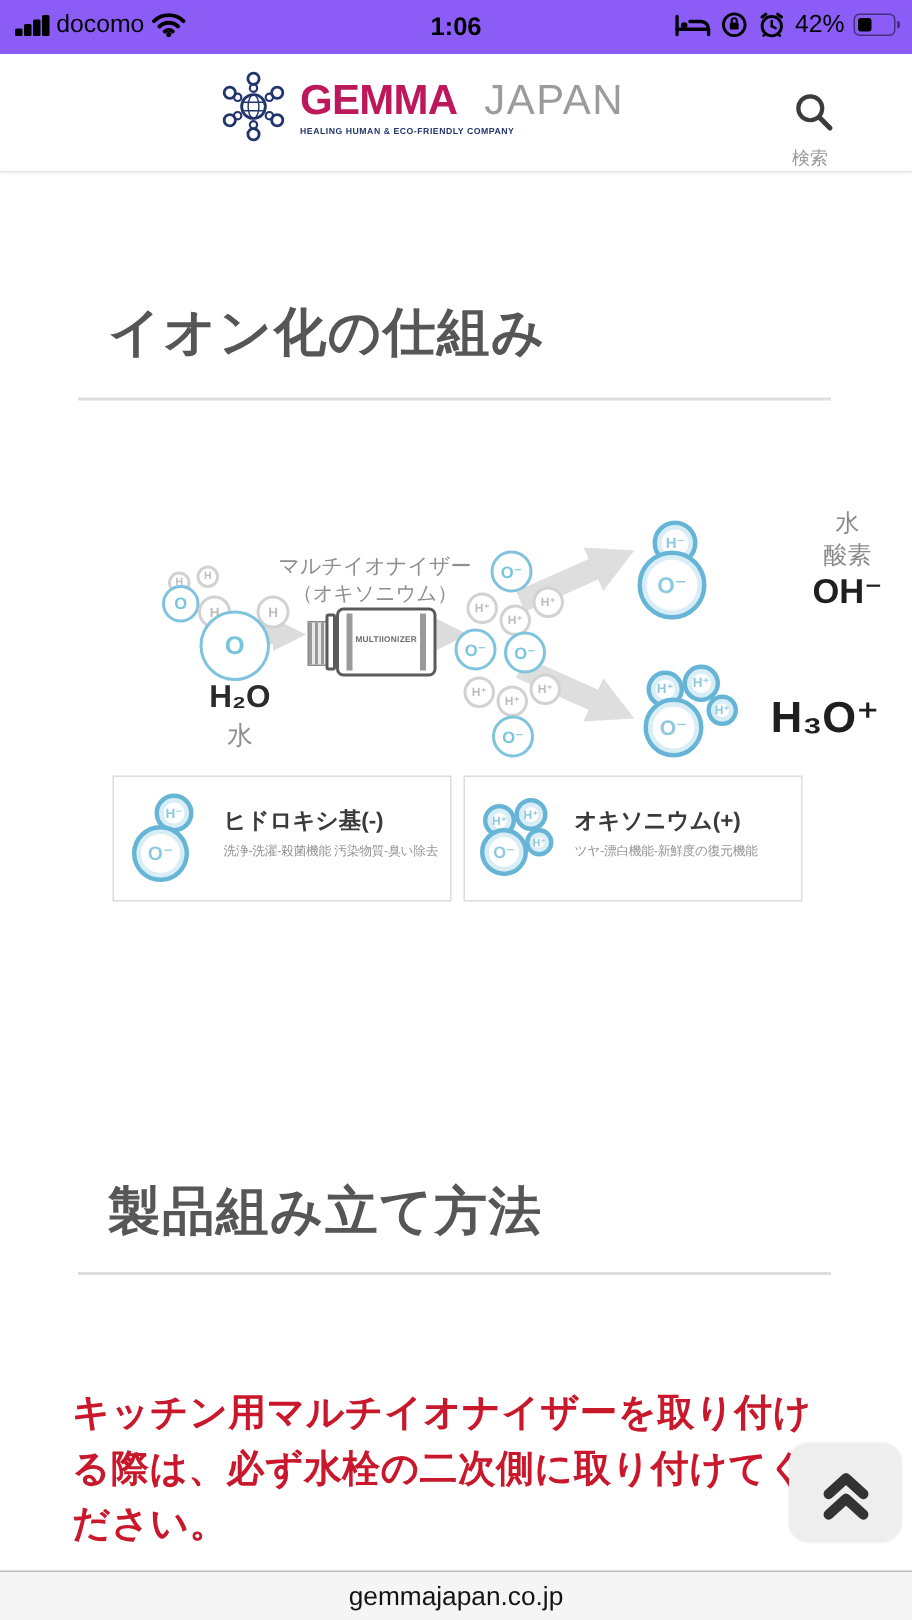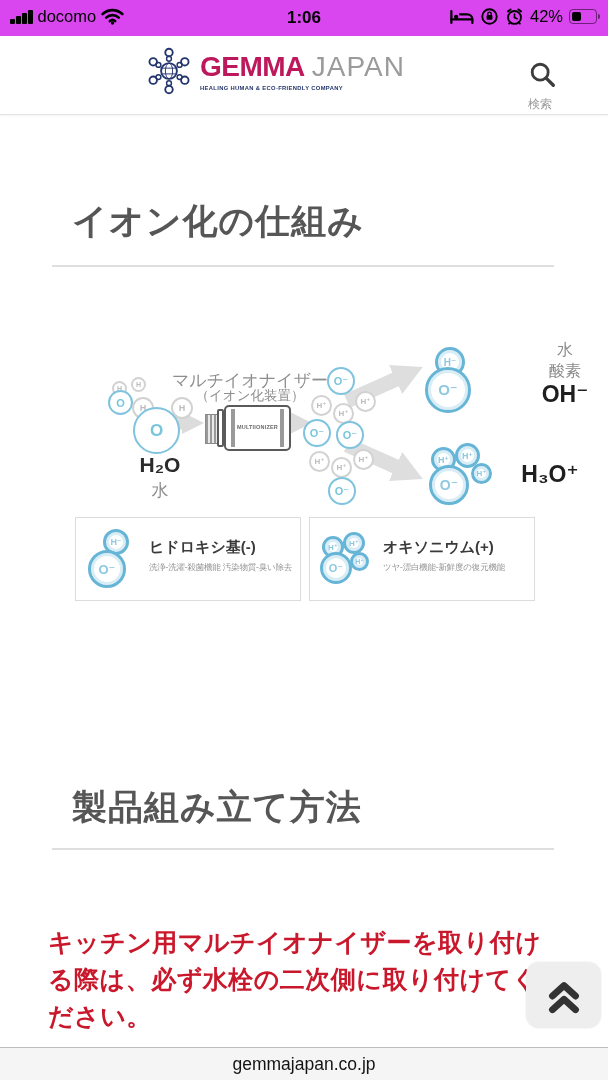--- a/index.html
+++ b/index.html
@@ -1,20 +1,20 @@
 <!DOCTYPE html>
 <html><head>
 <meta charset="utf-8">
 <style>
   html,body{margin:0;padding:0;background:#fff;}
   .screen{position:relative;width:608px;height:1080px;background:#fff;overflow:hidden;
           font-family:"Liberation Sans","DejaVu Sans",sans-serif;color:#222;}
 
   
-  .statusbar{position:absolute;left:0;top:0;width:608px;height:36px;background:#d946ef;}
+  .statusbar{position:absolute;left:0;top:0;width:608px;height:36px;background:#8b5cf6;}
   .sb-left{position:absolute;left:10px;top:7px;display:flex;align-items:center;gap:5px;}
   .sig{display:flex;align-items:flex-end;gap:1.5px;height:14px;}
   .sig i{display:block;width:4.5px;background:#000;border-radius:1px;}
   .carrier{font-size:16.5px;color:#000;letter-spacing:0;}
   .sb-time{position:absolute;left:50%;transform:translateX(-50%);top:8px;font-size:17px;font-weight:600;color:#000;}
   .sb-right{position:absolute;right:8px;top:7px;display:flex;align-items:center;gap:6px;justify-content:center;}
   .pct{font-size:16.5px;color:#000;}
   .batt{position:relative;width:26px;height:12.5px;border:1.5px solid rgba(0,0,0,.5);border-radius:4px;}
   .batt i{position:absolute;left:1.5px;top:1.5px;bottom:1.5px;width:9px;background:#000;border-radius:2px;}
   .batt-nub{width:2px;height:5px;background:rgba(0,0,0,.5);border-radius:0 2px 2px 0;margin-left:1px;}
@@ -23,21 +23,21 @@
   .header{position:absolute;left:0;top:36px;width:608px;height:78px;background:#fff;
           border-bottom:1px solid #e4e4e4;box-shadow:0 1px 2px rgba(0,0,0,.05);}
   .menu-btn{position:absolute;left:30px;top:8px;width:44px;text-align:center;cursor:pointer;}
   .menu-bars{display:inline-block;width:30px;}
   .menu-bars i{display:block;height:4.5px;background:#4a4a4a;border-radius:1px;margin:0 0 4.5px 0;}
   .menu-label,.search-label{font-size:12px;color:#9a9a9a;margin-top:2px;}
   .logo{position:absolute;left:146px;top:8px;display:flex;align-items:center;gap:8px;cursor:pointer;}
   .logo-txt{display:flex;flex-direction:column;}
   .logo-row{display:flex;align-items:baseline;}
   .logo-main{font-size:28px;font-weight:700;color:#be185d;letter-spacing:-.5px;}
-  .logo-sub{font-size:28px;font-weight:400;color:#9b9b9b;letter-spacing:1px;margin-left:7px;}
+  .logo-sub{font-size:28px;font-weight:400;color:#9b9b9b;letter-spacing:1px;margin-left:18px;}
   .tagline{font-size:5.8px;color:#23356d;letter-spacing:.35px;margin-top:2px;font-weight:700;}
   .search-btn{position:absolute;left:528px;top:24px;width:44px;text-align:left;cursor:pointer;}
 
   
   .sec-title{position:absolute;font-size:35px;font-weight:700;color:#565656;letter-spacing:1px;}
   .hr{position:absolute;left:52px;width:502px;height:2px;background:#dedede;}
 
   
   .diagram{position:absolute;left:75px;top:335px;width:512px;height:178px;}
   .atom{position:absolute;border-radius:50%;background:#fff;display:flex;align-items:center;justify-content:center;font-weight:700;box-sizing:border-box;}
@@ -173,22 +173,22 @@
         <marker id="mb" markerUnits="userSpaceOnUse" markerWidth="34" markerHeight="36" refX="6" refY="18" orient="auto">
           <polygon points="0,2 30,18 0,34" fill="#dedede"></polygon>
         </marker>
       </defs>
       <path d="M100 88 L112 88" stroke="#dcdcdc" stroke-width="13" marker-end="url(#mh)"></path>
       <path d="M212 88 L220 88" stroke="#dcdcdc" stroke-width="13" marker-end="url(#mh)"></path>
       <path d="M272 66 Q304 52 326 42" stroke="#dedede" stroke-width="15" fill="none" marker-end="url(#mb)"></path>
       <path d="M272 110 Q304 124 326 134" stroke="#dedede" stroke-width="15" fill="none" marker-end="url(#mb)"></path>
     </svg>
 
-    <div class="dlabel" style="left:95px;top:34px;width:160px;font-size:17px;">マルチイオナイザー</div>
-    <div class="dlabel" style="left:95px;top:52px;width:160px;font-size:13.5px;">（イオン化装置）</div>
+    <div class="dlabel" style="left:95px;top:34px;width:160px;font-size:14px;">マルチイオナイザー</div>
+    <div class="dlabel" style="left:95px;top:52px;width:160px;font-size:13.5px;">（オキソニウム）</div>
 
     <div class="device">
       <div class="dev-thread"></div>
       <div class="dev-flange"></div>
       <div class="dev-body">
         <div class="dev-band-l"></div>
           <div class="dev-band-r"></div>
         <div class="dev-text">MULTIIONIZER</div>
       </div>
     </div>
@@ -218,21 +218,21 @@
     <div class="res-col">
       <div class="small">水</div>
       <div class="small">酸素</div>
       <div class="big">OH⁻</div>
     </div>
 
     <div class="atom ad" style="left:356px;top:112px;width:25px;height:25px;font-size:9px;">H⁺</div>
     <div class="atom ad" style="left:380px;top:108px;width:25px;height:25px;font-size:9px;">H⁺</div>
     <div class="atom ad" style="left:396px;top:128px;width:21px;height:21px;font-size:8px;">H⁺</div>
     <div class="atom ad" style="left:354px;top:130px;width:40px;height:40px;font-size:14px;">O⁻</div>
-    <div class="formula" style="left:430px;top:126px;width:90px;font-size:23px;color:#1f1f1f;">H₃O⁺</div>
+    <div class="formula" style="left:430px;top:126px;width:90px;font-size:29px;color:#1f1f1f;">H₃O⁺</div>
   </div>
 
   <div class="card" style="left:75px;">
     <div class="atom ad" style="left:27px;top:11px;width:26px;height:26px;font-size:9px;">H⁻</div>
     <div class="atom ad" style="left:12px;top:32px;width:38px;height:38px;font-size:13px;">O⁻</div>
     <div class="card-title">ヒドロキシ基(-)</div>
     <div class="card-desc">洗浄-洗濯-殺菌機能 汚染物質-臭い除去</div>
   </div>
   <div class="card" style="left:309px;">
     <div class="atom ad" style="left:12px;top:18px;width:22px;height:22px;font-size:8px;">H⁺</div>

